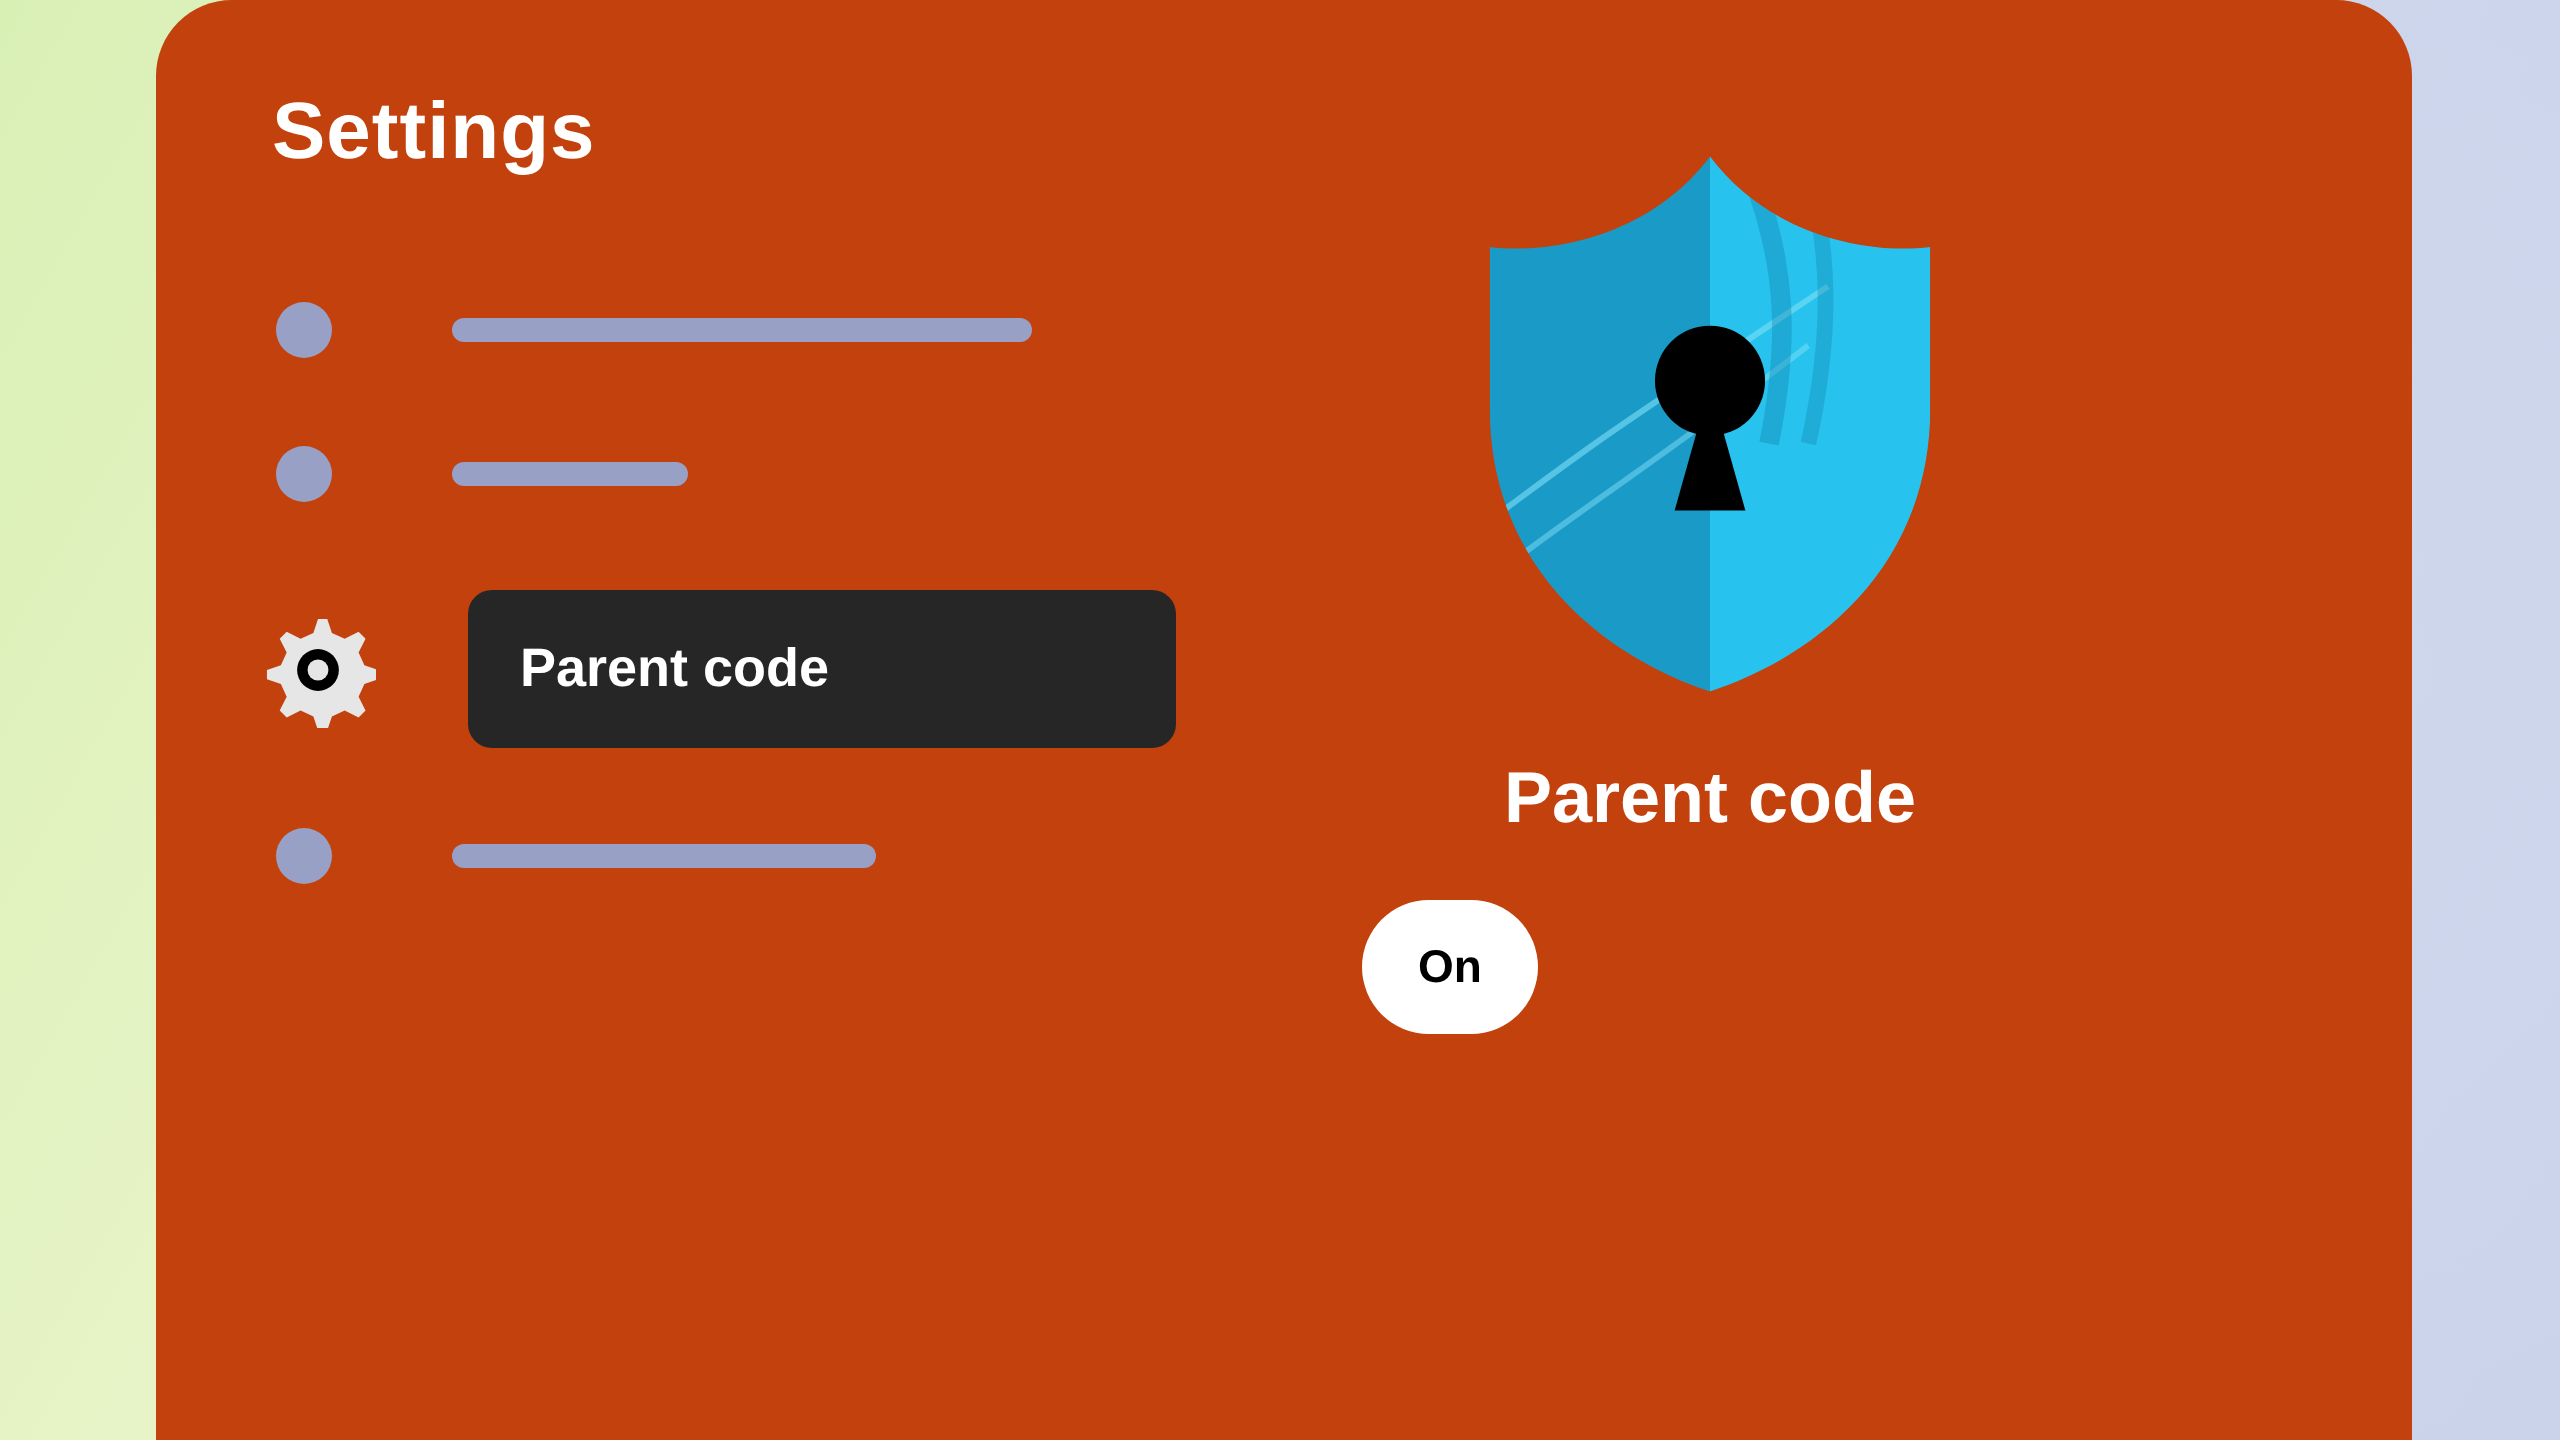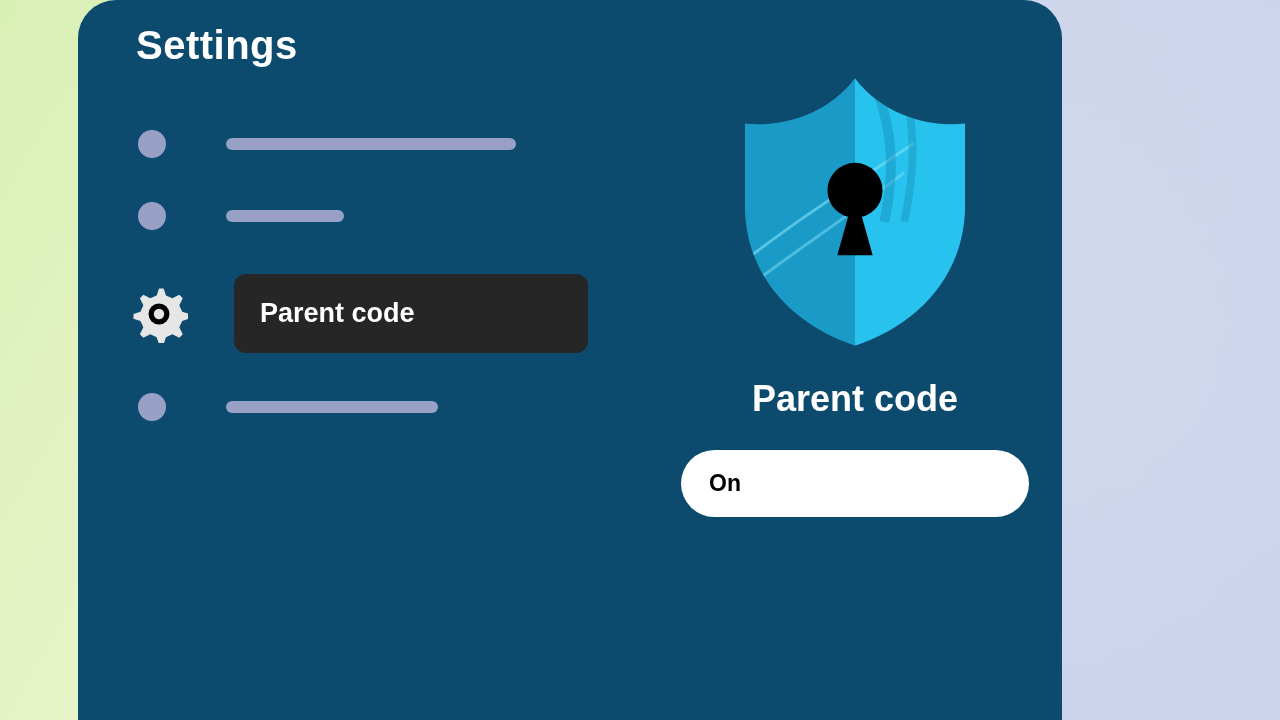--- a/index.html
+++ b/index.html
@@ -18,26 +18,26 @@
     height: 1200px;
     border-radius: 50%;
     background: radial-gradient(circle at 40% 40%, #cfd7ed 0%, #c3cde6 100%);
     opacity: 0.85;
   }
 
   .panel {
     position: absolute;
     left: 78px;
     top: 0;
-    width: 984px;
+    width: 1128px;
     height: 720px;
-    background: #0c4a6e;
+    background: #c2410c;
     border-radius: 38px 38px 0 0;
     color: #fff;
-    padding: 23px 52px 0 52px;
+    padding: 44px 52px 0 52px;
   }
 
   .title {
     font-size: 40px;
     font-weight: 800;
     letter-spacing: 0.5px;
     margin-bottom: 62px;
     margin-left: 6px;
   }
 
@@ -96,21 +96,21 @@
   }
   .shield-wrap { width: 240px; display:flex; justify-content:center; }
   .shield-wrap svg { width: 236px; height: 280px; }
 
   .detail-title {
     margin-top: 26px;
     font-size: 36px;
     font-weight: 800;
   }
 
-  .options { margin-top: 30px; width: 348px; display:flex; flex-direction:column; gap:14px; }
+  .options { margin-top: 30px; width: 348px; display:flex; flex-direction:row; gap:14px; }
   .opt {
     border-radius: 36px;
     padding: 20px 28px;
     font-size: 23px;
     font-weight: 600;
     display: flex;
     align-items: center;
     justify-content: space-between;
     cursor: pointer;
   }

